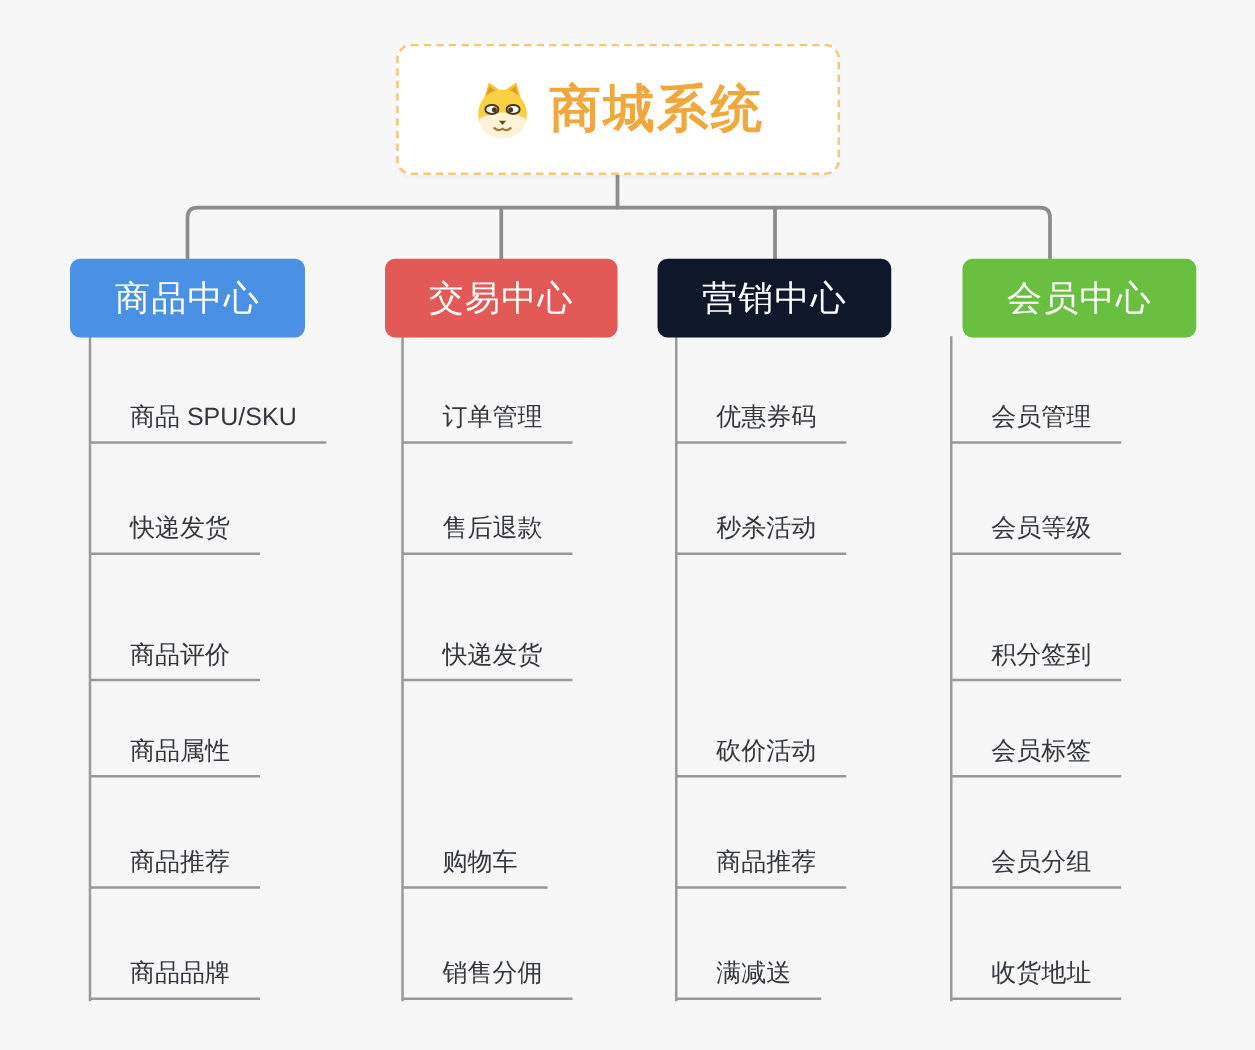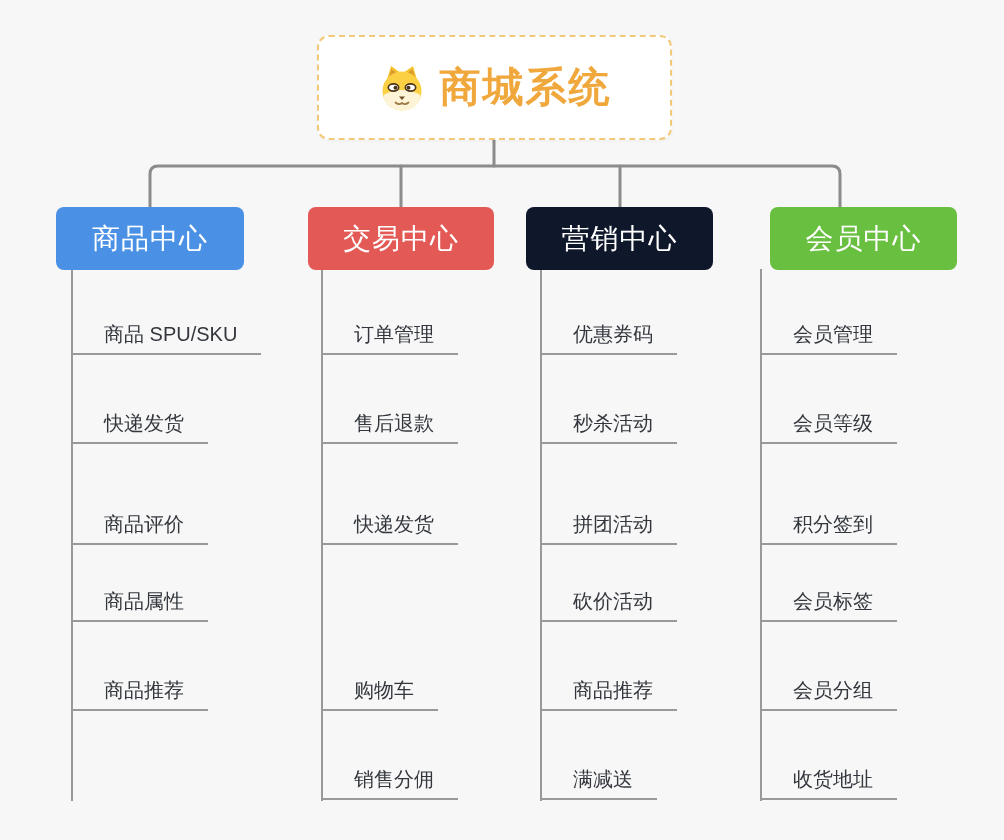--- a/index.html
+++ b/index.html
@@ -94,30 +94,30 @@
   <div class="branch b0" style="background-color: rgb(74, 144, 228);">商品中心</div>
   <div class="branch b1" style="background-color: rgb(226, 89, 85);">交易中心</div>
   <div class="branch b2" style="background-color: #0f172a;">营销中心</div>
   <div class="branch b3" style="background-color: rgb(105, 191, 64);">会员中心</div>
 
   <div class="child c0 r0">商品 SPU/SKU</div>
   <div class="child c0 r1">快递发货</div>
   <div class="child c0 r2">商品评价</div>
   <div class="child c0 r3">商品属性</div>
   <div class="child c0 r4">商品推荐</div>
+  <div class="child c0 r5">商品品牌</div>
 
   <div class="child c1 r0">订单管理</div>
   <div class="child c1 r1">售后退款</div>
   <div class="child c1 r2">快递发货</div>
   <div class="child c1 r4">购物车</div>
   <div class="child c1 r5">销售分佣</div>
 
   <div class="child c2 r0">优惠券码</div>
   <div class="child c2 r1">秒杀活动</div>
-  <div class="child c2 r2">拼团活动</div>
   <div class="child c2 r3">砍价活动</div>
   <div class="child c2 r4">商品推荐</div>
   <div class="child c2 r5">满减送</div>
 
   <div class="child c3 r0">会员管理</div>
   <div class="child c3 r1">会员等级</div>
   <div class="child c3 r2">积分签到</div>
   <div class="child c3 r3">会员标签</div>
   <div class="child c3 r4">会员分组</div>
   <div class="child c3 r5">收货地址</div>

